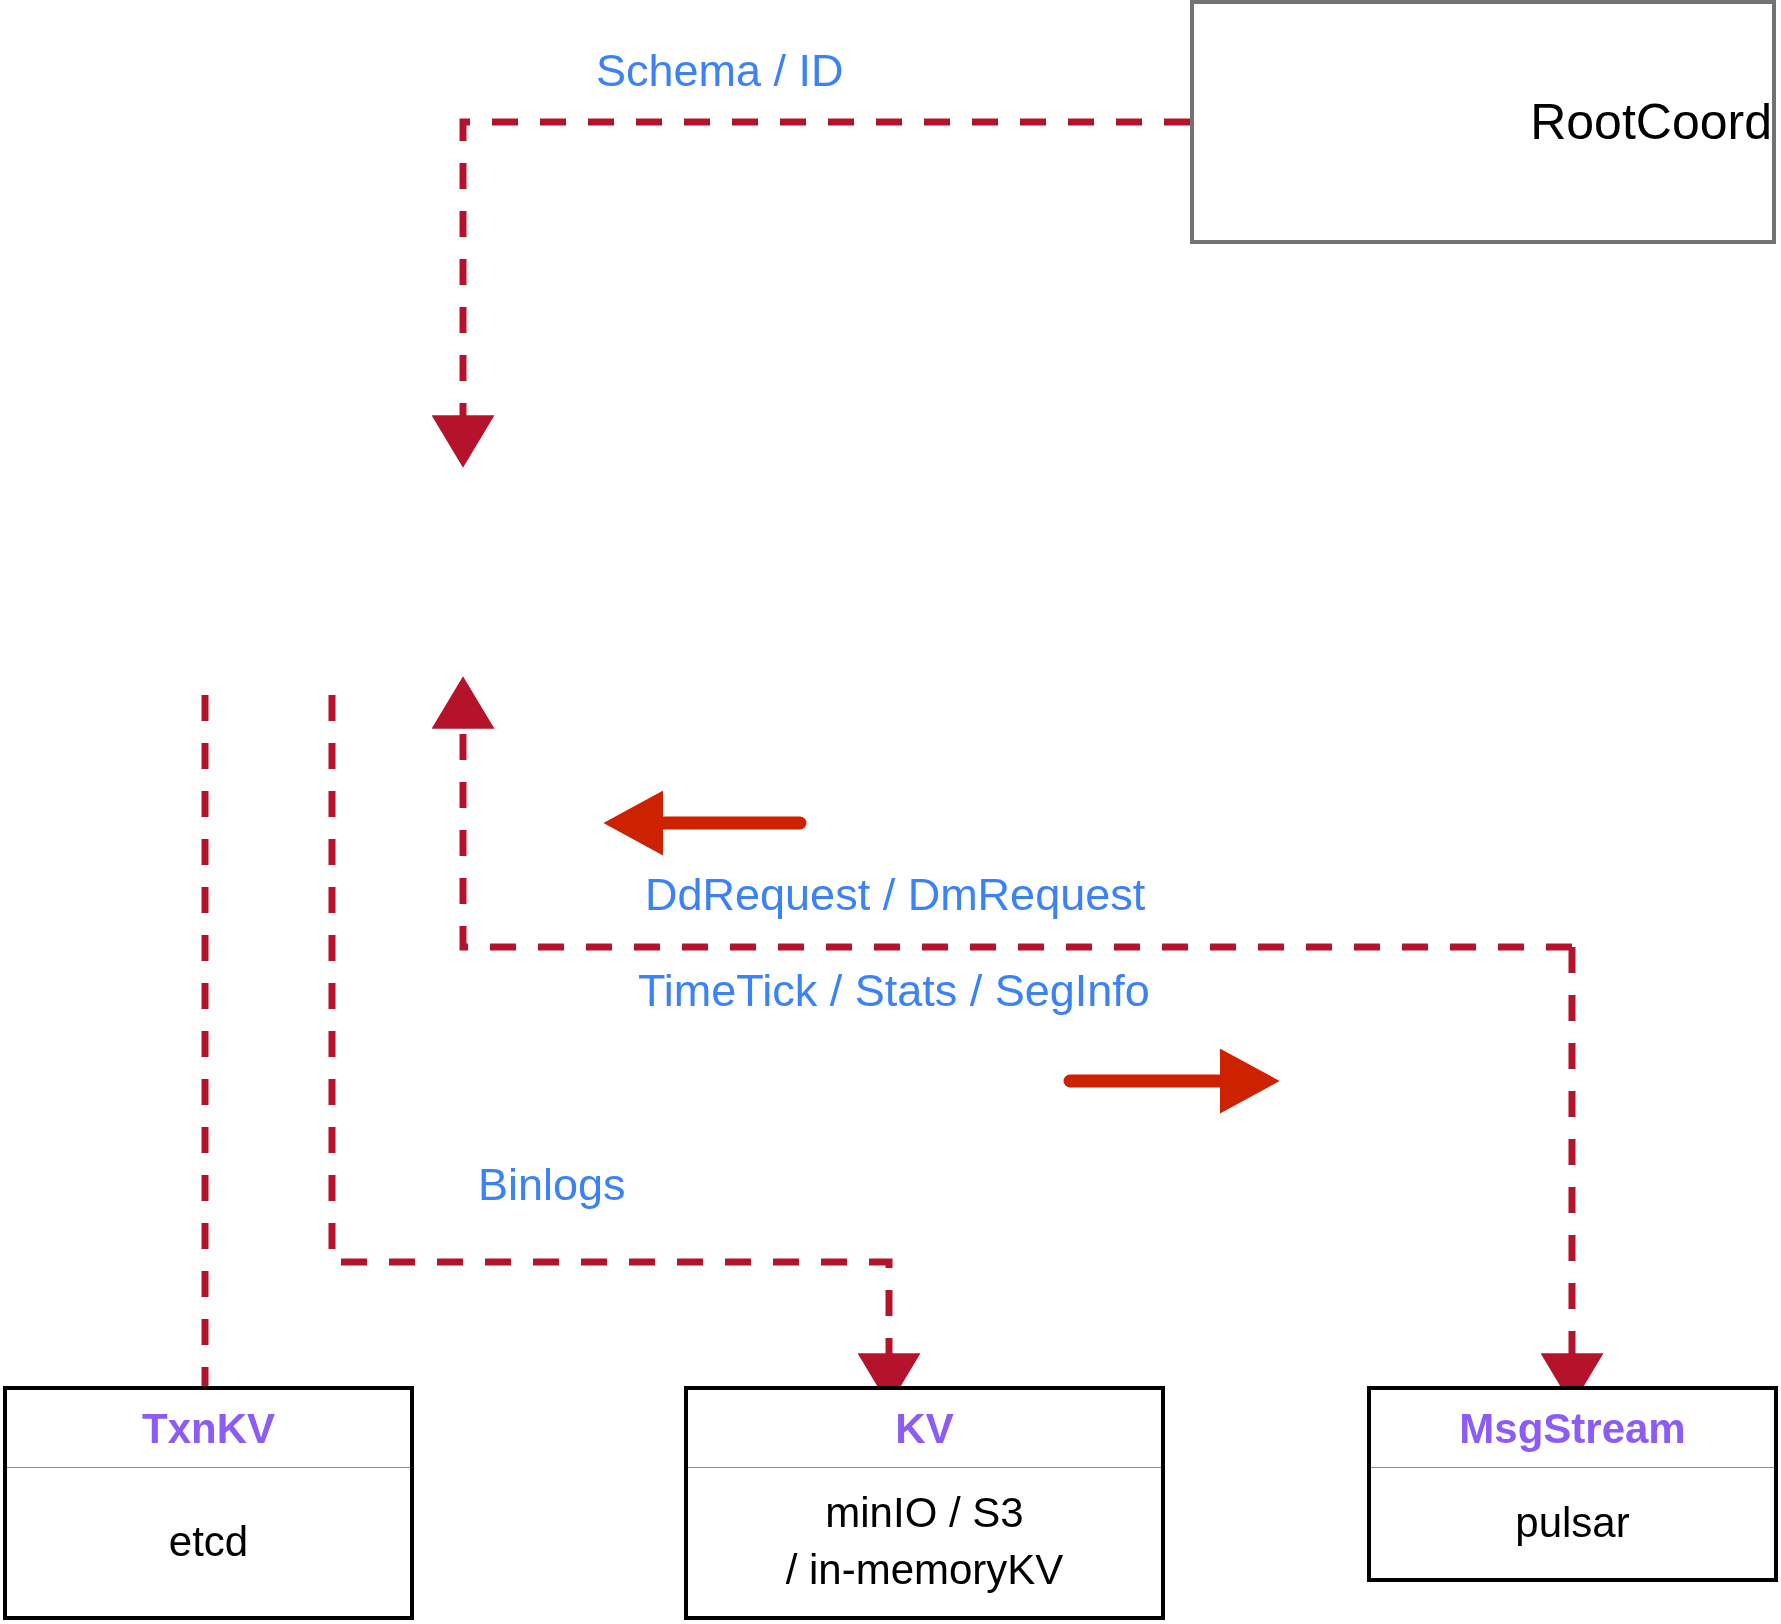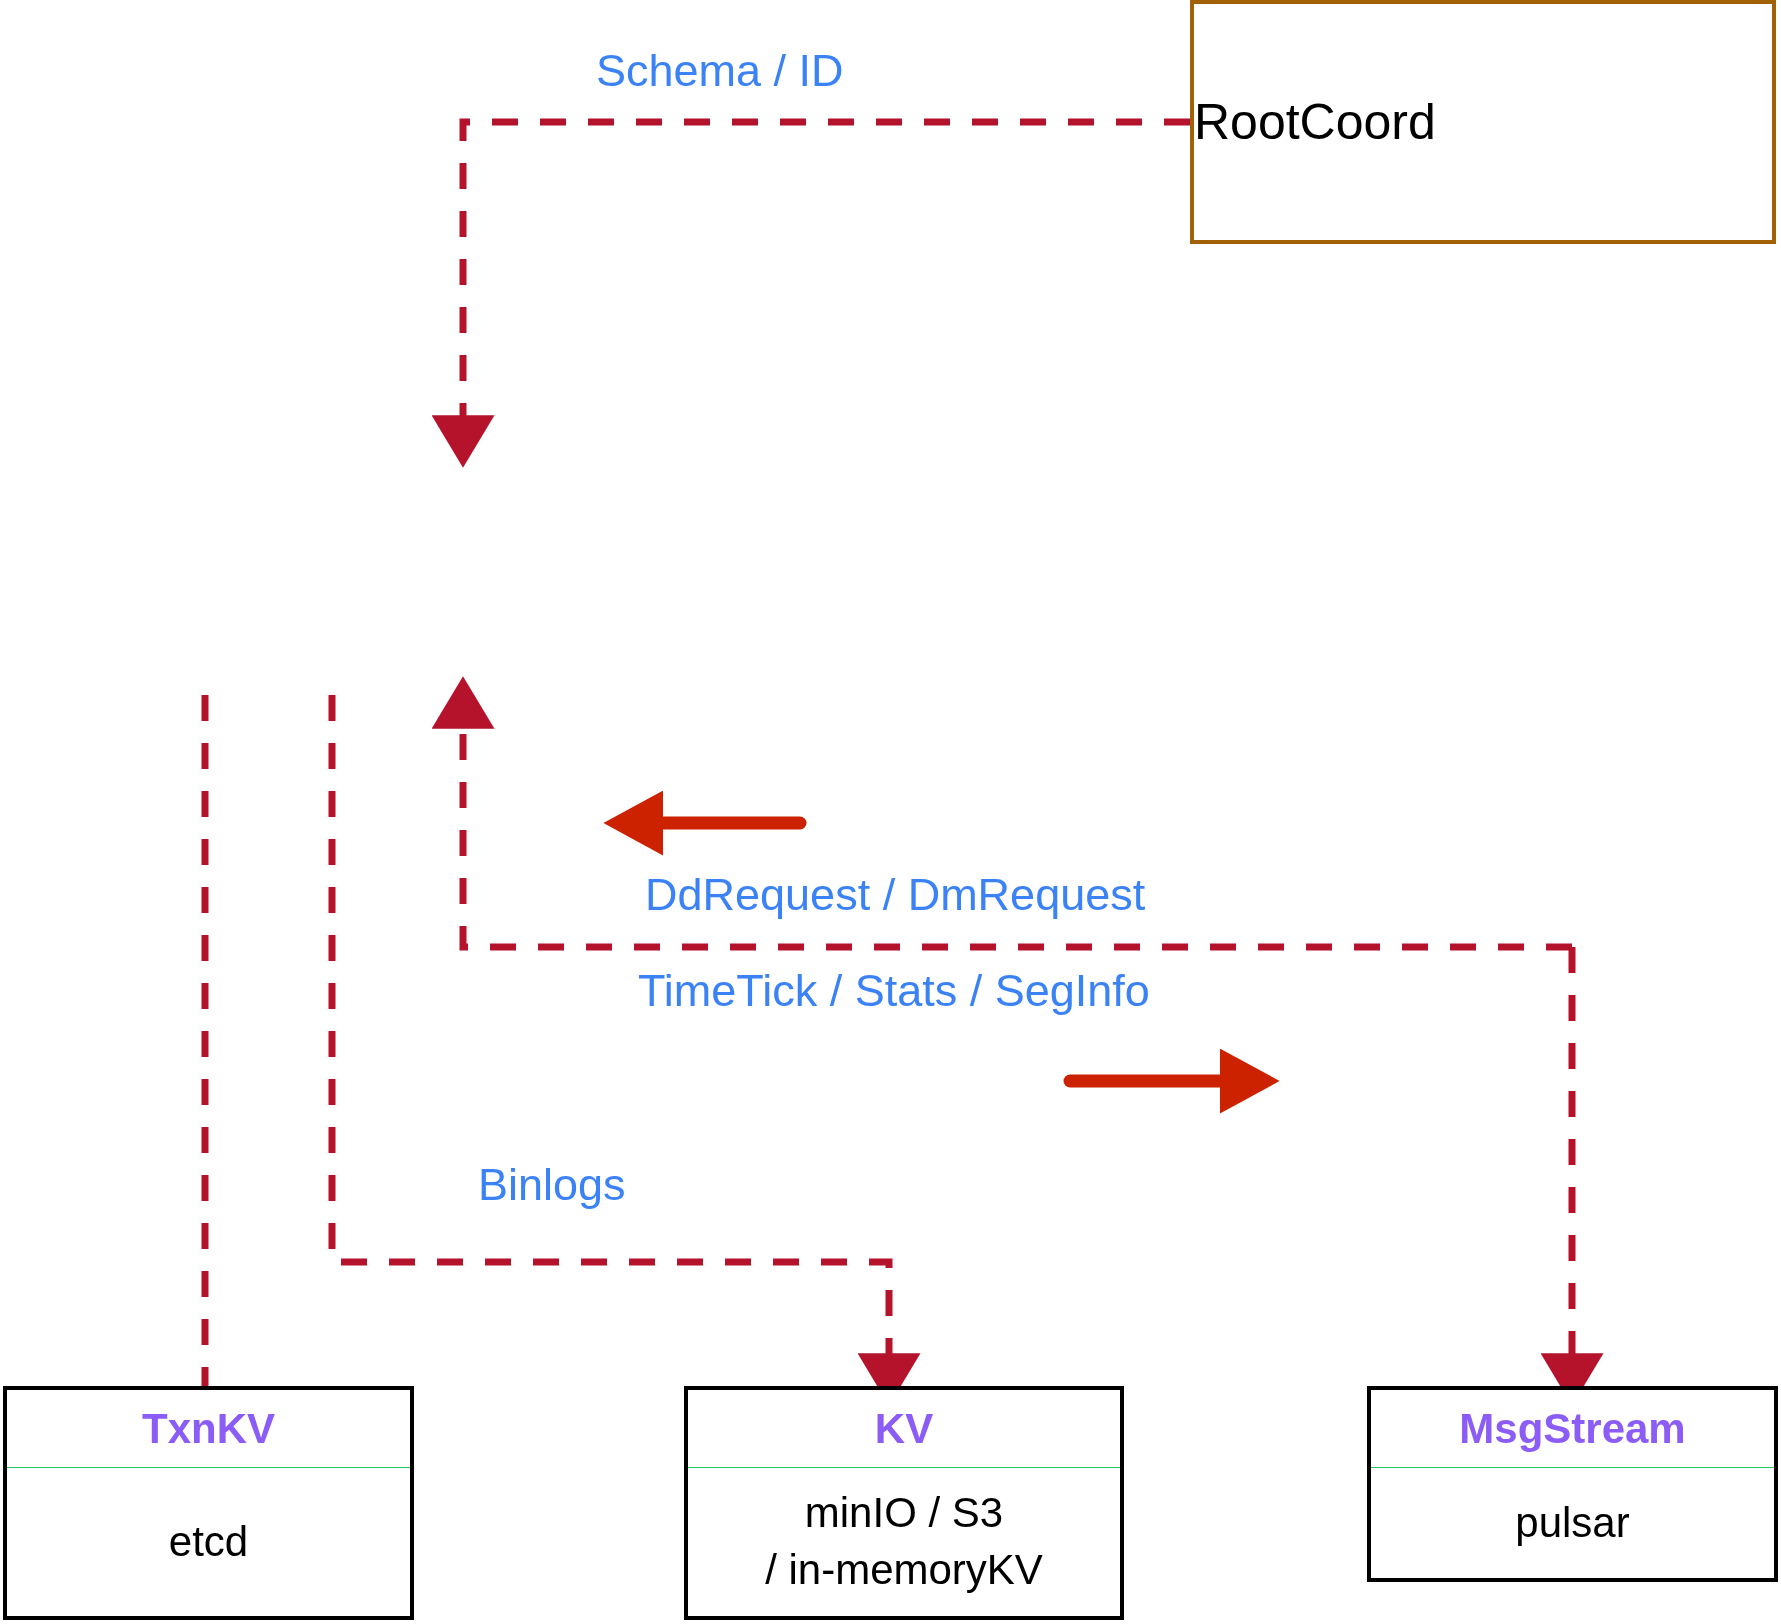--- a/index.html
+++ b/index.html
@@ -23,24 +23,24 @@
     top: 0;
     width: 1781px;
     height: 1624px;
   }
   .node-box {
     position: absolute;
     box-sizing: border-box;
     background: #ffffff;
   }
   .node-plain {
-    border: 4px solid #a16207;
+    border: 4px solid #737373;
     display: flex;
     align-items: center;
-    justify-content: flex-start;
+    justify-content: flex-end;
   }
   .node-plain .node-title {
     font-size: 50px;
     color: #000000;
     font-weight: normal;
     line-height: 1.1;
     text-align: center;
   }
   .node-accent {
     border: 4px solid #b5122b;
@@ -141,21 +141,21 @@
   </div>
 
 
   <div class="node-box node-split" style="left:3px; top:1386px; width:411px; height:234px;">
     <div class="split-header">TxnKV</div>
     <div class="split-body">
       <div>etcd</div>
     </div>
   </div>
 
-  <div class="node-box node-split" style="left:684px; top:1386px; width:440px; height:234px;">
+  <div class="node-box node-split" style="left:684px; top:1386px; width:481px; height:234px;">
     <div class="split-header">KV</div>
     <div class="split-body">
       <div>minIO / S3</div>
       <div>/ in-memoryKV</div>
     </div>
   </div>
 
   <div class="node-box node-split" style="left:1367px; top:1386px; width:411px; height:196px;">
     <div class="split-header">MsgStream</div>
     <div class="split-body">

